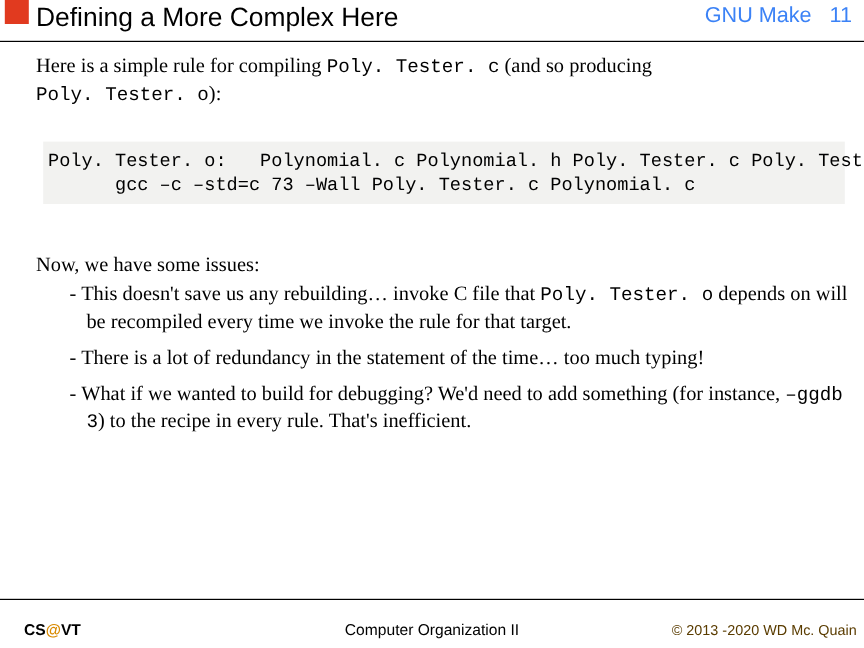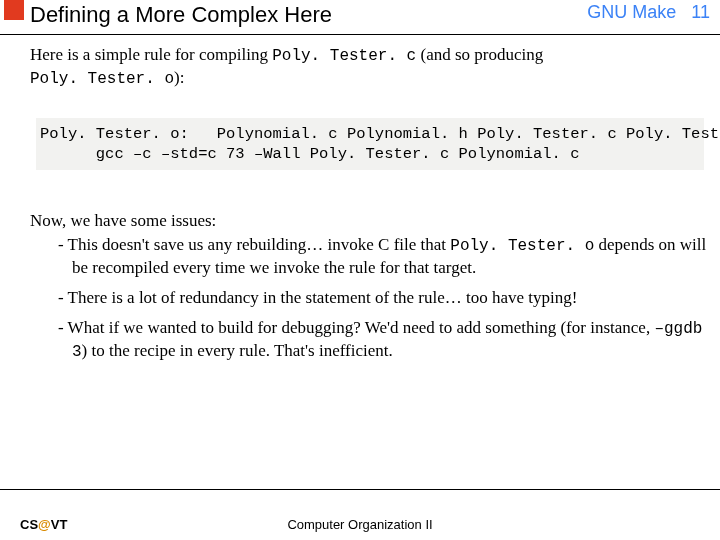--- a/index.html
+++ b/index.html
@@ -90,21 +90,21 @@
   }
   .footer {
     position: absolute;
     left: 0;
     bottom: 8px;
     width: 720px;
     height: 22px;
     font-family: Arial, Helvetica, sans-serif;
     font-size: 13px;
     border-top: 1px solid #000;
-    padding-top: 20px;
+    padding-top: 10px;
   }
   .footer-left {
     position: absolute;
     left: 20px;
     bottom: 0;
     font-weight: bold;
   }
   .footer-left .at { color: #d98a00; }
   .footer-center {
     position: absolute;
@@ -143,25 +143,26 @@
     <span class="mono">Poly. Tester. o</span><span>):</span>
   </div>
 
   <div class="codebox"><span>Poly. Tester. o:   Polynomial. c Polynomial. h Poly. Tester. c Poly. Tester. h</span>
 <span>      gcc –c –std=c 73 –Wall Poly. Tester. c Polynomial. c</span></div>
 
   <div class="issues">
     <div>Now, we have some issues:</div>
     <ul>
       <li><span>This doesn't save us any rebuilding… invoke C file that </span><span class="mono">Poly. Tester. o</span><span> depends on will be recompiled every time we invoke the rule for that target.</span></li>
-      <li><span>There is a lot of redundancy in the statement of the rule… too have typing!</span></li>
+      <li><span>There is a lot of redundancy in the statement of the time… too much typing!</span></li>
       <li><span>What if we wanted to build for debugging?  We'd need to add something (for instance, </span><span class="mono">–ggdb 3</span><span>) to the recipe in every rule.  That's inefficient.</span></li>
     </ul>
   </div>
 
 </div>
 
 <div class="footer">
   <div class="footer-left">
     <span>CS</span><span class="at">@</span><span>VT</span>
   </div>
   <div class="footer-center">Computer Organization II</div>
+  <div class="footer-right">© 2013 -2020 WD Mc. Quain</div>
 </div>
 
 </body></html>

